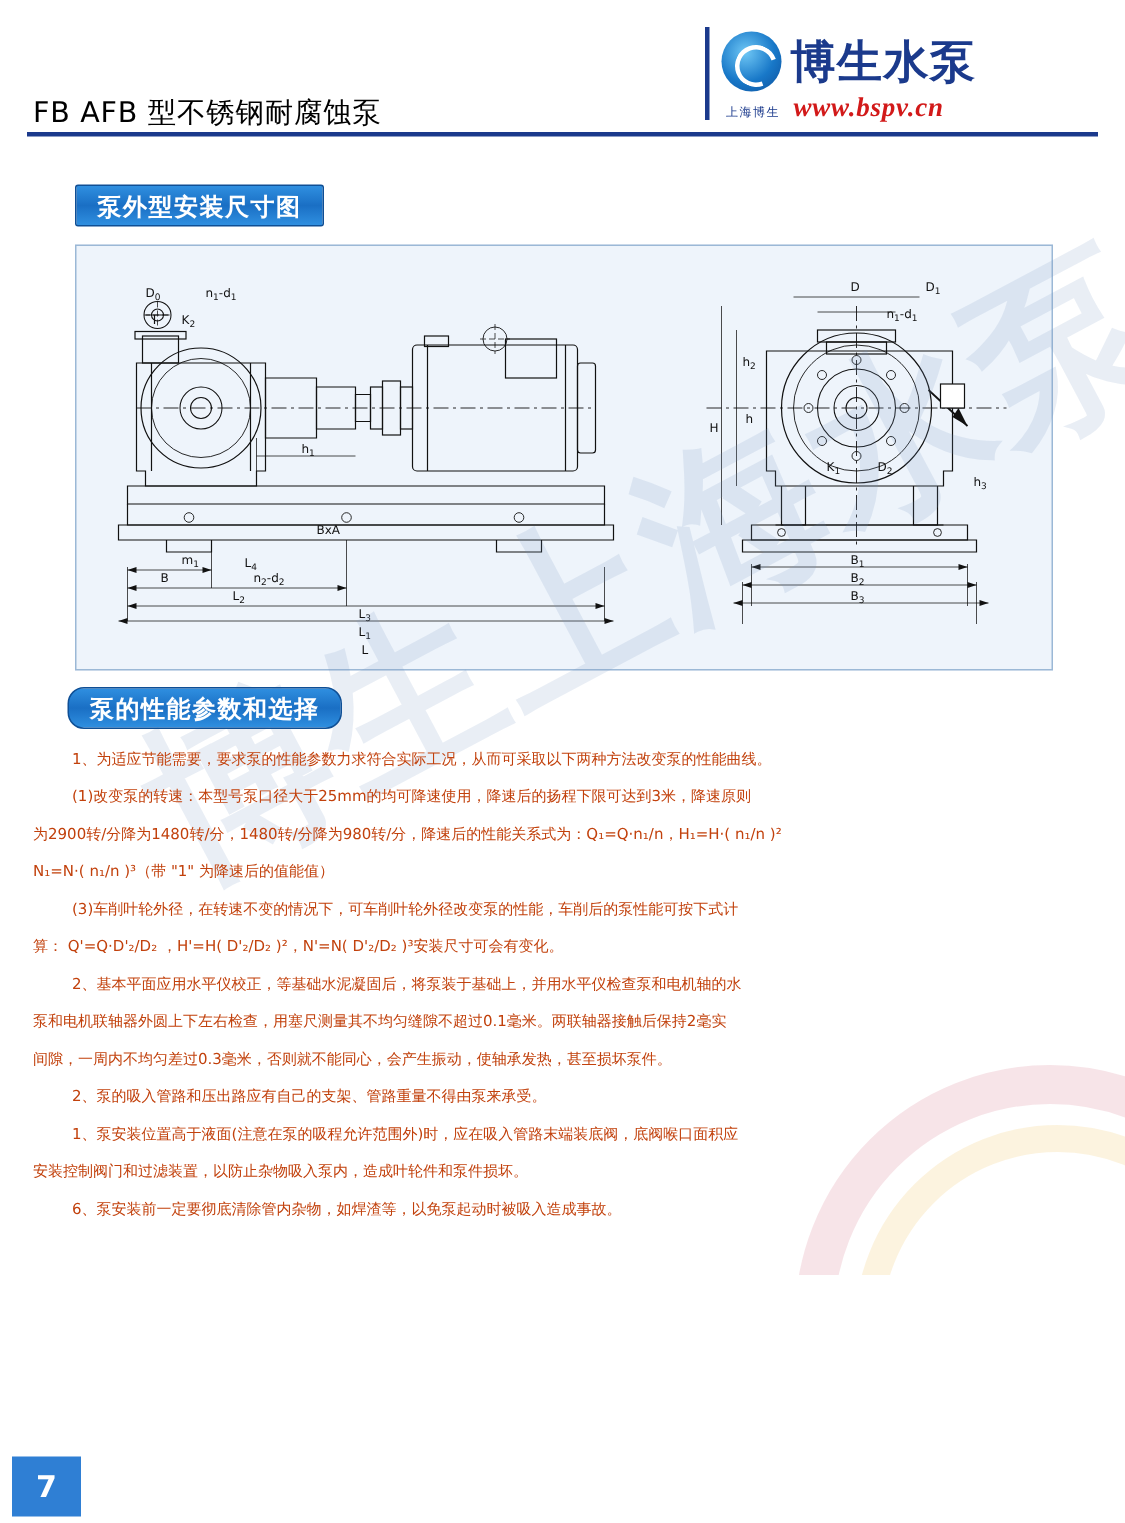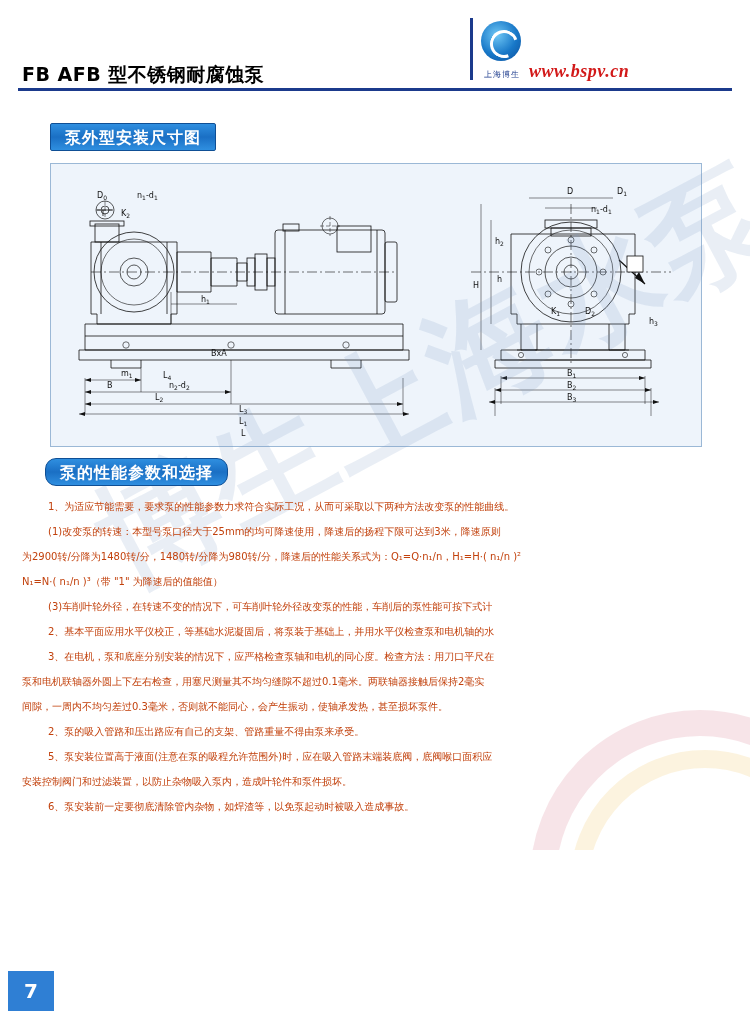--- a/index.html
+++ b/index.html
@@ -89,21 +89,21 @@
     width: 714px;
     height: 3px;
     background: #1b3a8c;
   }
   .doc-title {
     position: absolute;
     left: 22px;
     top: 62px;
     font-family: "DejaVu Sans", sans-serif;
     font-size: 19px;
-    font-weight: bold;
+    font-weight: normal;
     color: #000000;
     letter-spacing: 0.5px;
   }
 
   
   .banner {
     position: absolute;
     height: 28px;
     background: linear-gradient(180deg, #2f8fe0 0%, #1a6fc4 50%, #2f8fe0 100%);
     border: 1px solid #0f4f95;
@@ -215,20 +215,21 @@
     justify-content: center;
   }
 </style>
 </head>
 <body>
 
 <div class="header">
   <div class="logo-block">
     <div class="logo-inner">
       <div class="logo-mark"></div>
+      <div class="logo-cn">博生水泵</div>
     </div>
     <div class="logo-sub">上海博生</div>
     <div class="logo-url">www.bspv.cn</div>
   </div>
   <div class="doc-title">FB  AFB 型不锈钢耐腐蚀泵</div>
   <div class="title-rule"></div>
 </div>
 
 <div class="banner b1">泵外型安装尺寸图</div>
 
@@ -408,25 +409,25 @@
 </div>
 
 <div class="banner b2">泵的性能参数和选择</div>
 
 <div class="body-text">
   <p class="p ind">1、为适应节能需要，要求泵的性能参数力求符合实际工况，从而可采取以下两种方法改变泵的性能曲线。</p>
   <p class="p ind">(1)改变泵的转速：本型号泵口径大于25mm的均可降速使用，降速后的扬程下限可达到3米，降速原则</p>
   <p class="p noind">为2900转/分降为1480转/分，1480转/分降为980转/分，降速后的性能关系式为：Q₁=Q·n₁/n，H₁=H·( n₁/n )²</p>
   <p class="p noind">N₁=N·( n₁/n )³（带 "1" 为降速后的值能值）</p>
   <p class="p ind">(3)车削叶轮外径，在转速不变的情况下，可车削叶轮外径改变泵的性能，车削后的泵性能可按下式计</p>
+  <p class="p noind">算： Q'=Q·D'₂/D₂ ，H'=H( D'₂/D₂ )²，N'=N( D'₂/D₂ )³安装尺寸可会有变化。</p>
   <p class="p ind">2、基本平面应用水平仪校正，等基础水泥凝固后，将泵装于基础上，并用水平仪检查泵和电机轴的水</p>
-  <p class="p ind">3、在电机，泵和底座分别安装的情况下，应严格检查泵轴和电机的同心度。检查方法：用刀口平尺在</p>
   <p class="p noind">泵和电机联轴器外圆上下左右检查，用塞尺测量其不均匀缝隙不超过0.1毫米。两联轴器接触后保持2毫实</p>
   <p class="p noind">间隙，一周内不均匀差过0.3毫米，否则就不能同心，会产生振动，使轴承发热，甚至损坏泵件。</p>
   <p class="p ind">2、泵的吸入管路和压出路应有自己的支架、管路重量不得由泵来承受。</p>
-  <p class="p ind">5、泵安装位置高于液面(注意在泵的吸程允许范围外)时，应在吸入管路末端装底阀，底阀喉口面积应</p>
+  <p class="p ind">1、泵安装位置高于液面(注意在泵的吸程允许范围外)时，应在吸入管路末端装底阀，底阀喉口面积应</p>
   <p class="p noind">安装控制阀门和过滤装置，以防止杂物吸入泵内，造成叶轮件和泵件损坏。</p>
   <p class="p ind">6、泵安装前一定要彻底清除管内杂物，如焊渣等，以免泵起动时被吸入造成事故。</p>
 </div>
 
 <div class="footer-bar">
   <div class="page-num">7</div>
 </div>
 
 </body></html>

